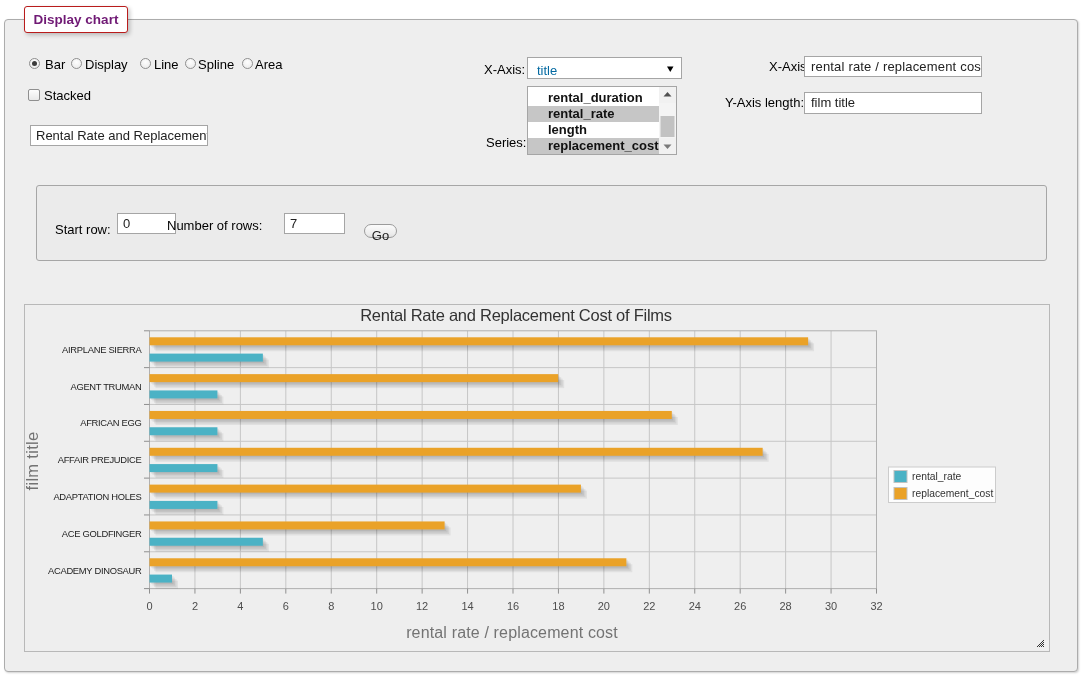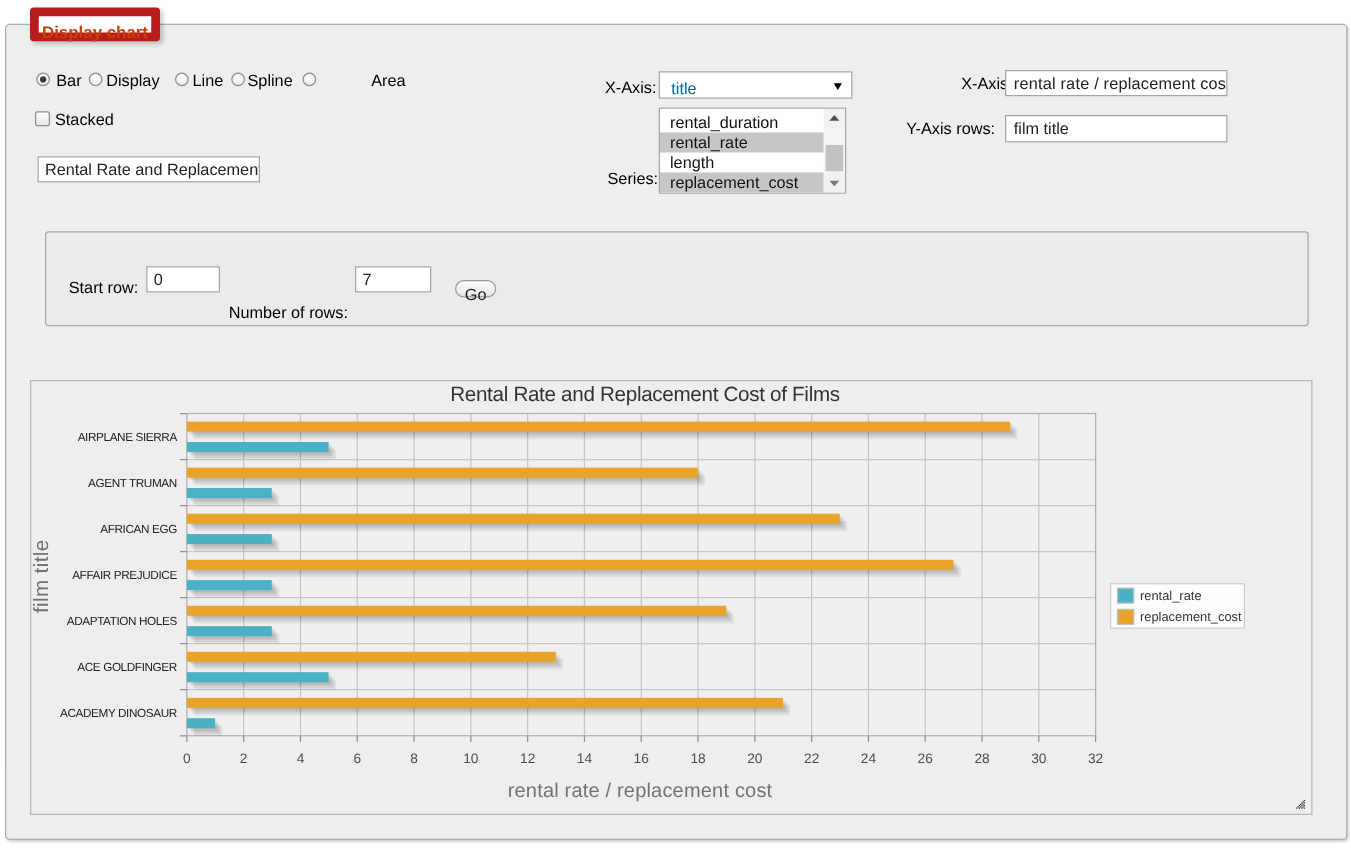--- a/index.html
+++ b/index.html
@@ -6,23 +6,23 @@
   html,body { width:1081px; height:681px; background:#fff; font-family:"Liberation Sans", sans-serif; }
   body { position:relative; overflow:hidden; color:#222; }
   .abs { position:absolute; }
   #fieldset {
     left:4px; top:19px; width:1074px; height:653px;
     background:#eee; border:1px solid #acacac; border-radius:4px;
     box-shadow:1px 1px 2px rgba(0,0,0,0.18);
   }
   #legendbox {
     left:24px; top:6px; width:104px; height:27px;
-    background:#fff; border:7px solid #b91c1c; border-radius:3px;
+    background:#fff; border:1px solid #b91c1c; border-radius:3px;
     box-shadow:2px 2px 4px rgba(0,0,0,0.22);
-    font-weight:bold; font-size:13.5px; color:#c2410c;
+    font-weight:bold; font-size:13.5px; color:#701a75;
     line-height:25px; text-align:center;
   }
   .lbl { font-size:13px; color:#000000; white-space:nowrap; }
   .radio {
     width:11px; height:11px; border-radius:50%;
     border:1px solid #8f8f8f; background:radial-gradient(circle at 50% 35%, #fefefe 0%, #ececec 80%, #dcdcdc 100%);
   }
   .radio.checked::after {
     content:""; display:block; width:5px; height:5px; margin:2px; border-radius:50%;
     background:#3b3b3b;
@@ -50,38 +50,38 @@
     background:#eee; border:1px solid #b8b8b8;
   }
   #xsel {
     left:527px; top:57px; width:155px; height:22px;
     background:#fff; border:1px solid #a5a5a5;
   }
   #serlist {
     left:527px; top:86px; width:150px; height:69px;
     background:#fff; border:1px solid #a5a5a5; overflow:hidden;
   }
-  .item { height:16px; line-height:16px; font-size:13px; padding-left:8px; color:#111; }
+  .item { height:16px; line-height:16px; font-size:13px; padding-left:20px; color:#111;font-weight:bold; }
   .item.sel { background:#c6c6c6; }
 </style>
 </head>
 <body>
   <div id="fieldset" class="abs"></div>
   <div id="legendbox" class="abs">Display chart</div>
 
   <div class="abs radio checked" style="left:29px; top:58px;"></div>
   <span class="abs lbl" style="left:45px; top:57px;">Bar</span>
   <div class="abs radio" style="left:71px; top:58px;"></div>
   <span class="abs lbl" style="left:85px; top:57px;">Display</span>
   <div class="abs radio" style="left:140px; top:58px;"></div>
   <span class="abs lbl" style="left:154px; top:57px;">Line</span>
   <div class="abs radio" style="left:185px; top:58px;"></div>
   <span class="abs lbl" style="left:198px; top:57px;">Spline</span>
   <div class="abs radio" style="left:242px; top:58px;"></div>
-  <span class="abs lbl" style="left:255px; top:57px;margin-left:42px;">Area</span>
+  <span class="abs lbl" style="left:255px; top:57px;">Area</span>
 
   <div class="abs checkbox" style="left:28px; top:89px;"></div>
   <span class="abs lbl" style="left:44px; top:88px;">Stacked</span>
 
   <div class="abs tinput" style="left:30px; top:125px; width:178px; height:21px; line-height:19px; padding-left:5px;">Rental Rate and Replacement Cost of Films</div>
 
   <span class="abs lbl" style="left:484px; top:62px;">X-Axis:</span>
   <div id="xsel" class="abs"></div>
   <span class="abs" style="left:537px; top:63px; font-size:13px; color:#0369a1;">title</span>
   <svg class="abs" style="left:667px; top:66px;" width="8" height="7">
@@ -104,27 +104,27 @@
         <rect x="0" y="51" width="17" height="16" fill="#f1f1f1"></rect>
         <path d="M4.5 9.5 L12.5 9.5 L8.5 5 Z" fill="#505050"></path>
         <path d="M4.5 57.5 L12.5 57.5 L8.5 62 Z" fill="#7a7a7a"></path>
         <rect x="1.5" y="29" width="14" height="21" fill="#c2c2c2"></rect>
       </svg>
     </div>
   </div>
 
   <span class="abs lbl" style="left:725px; top:59px;margin-left:44px;">X-Axis label:</span>
   <div class="abs tinput" style="left:804px; top:56px; width:178px; height:21px; line-height:19px; padding-left:6px; letter-spacing:0.18px;">rental rate / replacement cost</div>
-  <span class="abs lbl" style="left:725px; top:95px;">Y-Axis rows:</span>
+  <span class="abs lbl" style="left:725px; top:95px;">Y-Axis length:</span>
   <div class="abs tinput" style="left:804px; top:92px; width:178px; height:22px; line-height:20px; padding-left:6px;">film title</div>
 
   <div id="panel" class="abs"></div>
   <span class="abs lbl" style="left:55px; top:222px;">Start row:</span>
   <div class="abs tinput" style="left:117px; top:213px; width:59px; height:21px; line-height:19px; padding-left:5px;">0</div>
-  <span class="abs lbl" style="left:183px; top:218px;margin-top:24px;">Number of rows:</span>
+  <span class="abs lbl" style="left:167px; top:218px;">Number of rows:</span>
   <div class="abs tinput" style="left:284px; top:213px; width:61px; height:21px; line-height:19px; padding-left:5px;">7</div>
   <div id="gobtn" class="abs">Go</div>
 
   <div id="chartbox" class="abs">
     <svg id="chart" width="1024" height="346" viewBox="0 0 1024 346">
       <rect x="124.5" y="25.8" width="727" height="257.8" fill="#efefef" stroke="none"></rect>
       <line x1="169.9375" y1="25.8" x2="169.9375" y2="283.6" stroke="#c6c6c6" stroke-width="1"></line>
       <line x1="215.375" y1="25.8" x2="215.375" y2="283.6" stroke="#c6c6c6" stroke-width="1"></line>
       <line x1="260.8125" y1="25.8" x2="260.8125" y2="283.6" stroke="#c6c6c6" stroke-width="1"></line>
       <line x1="306.25" y1="25.8" x2="306.25" y2="283.6" stroke="#c6c6c6" stroke-width="1"></line>

